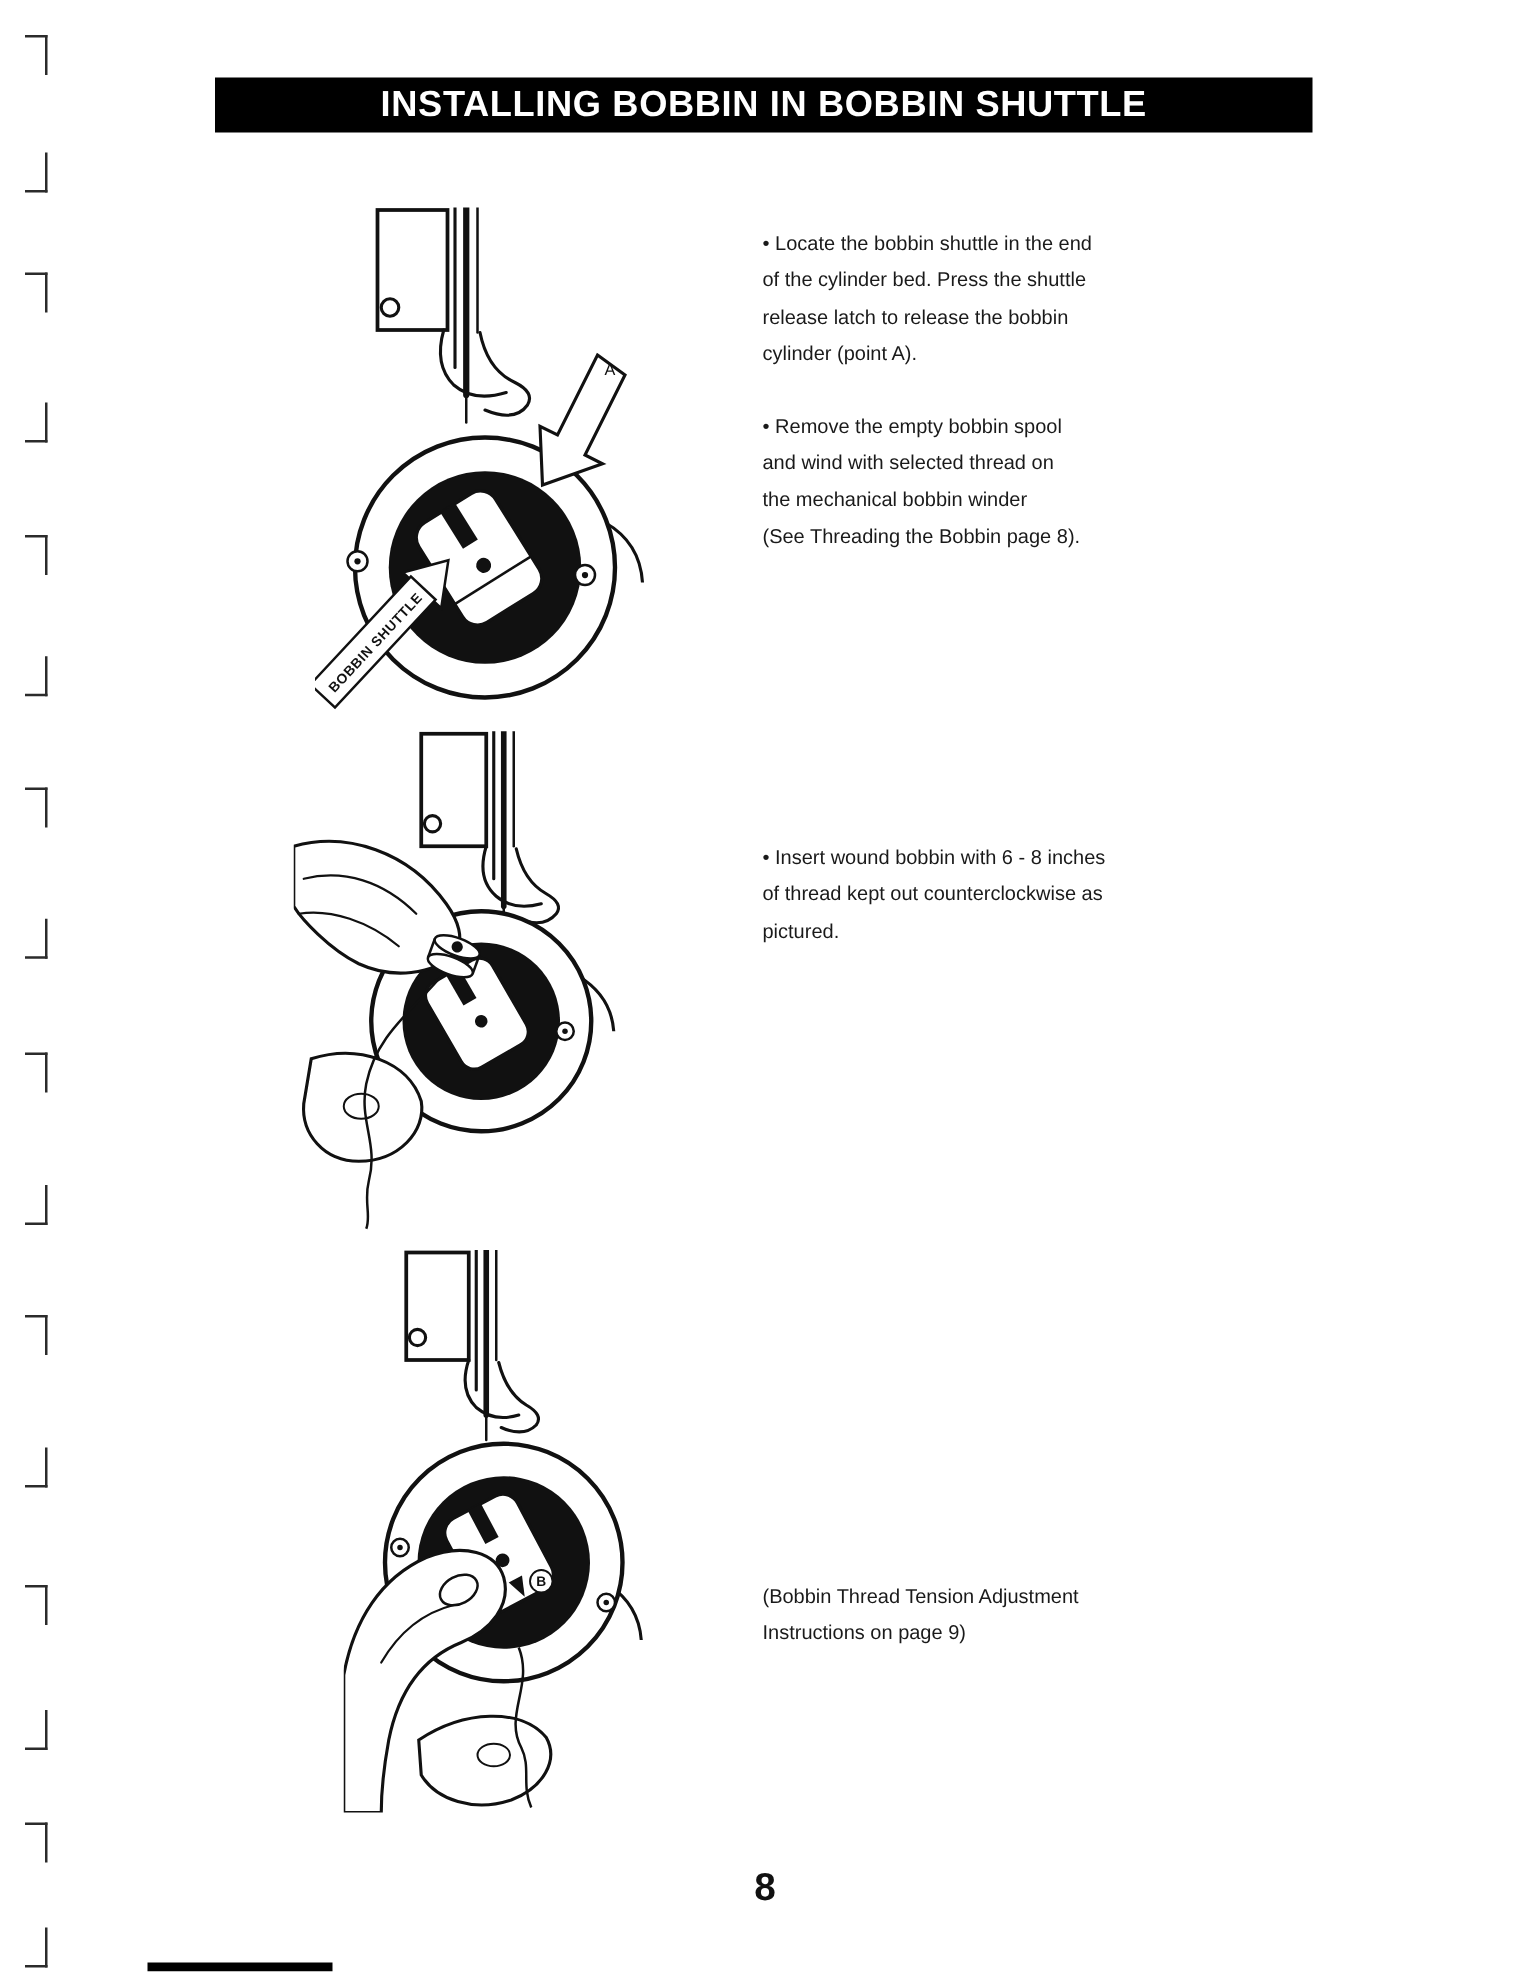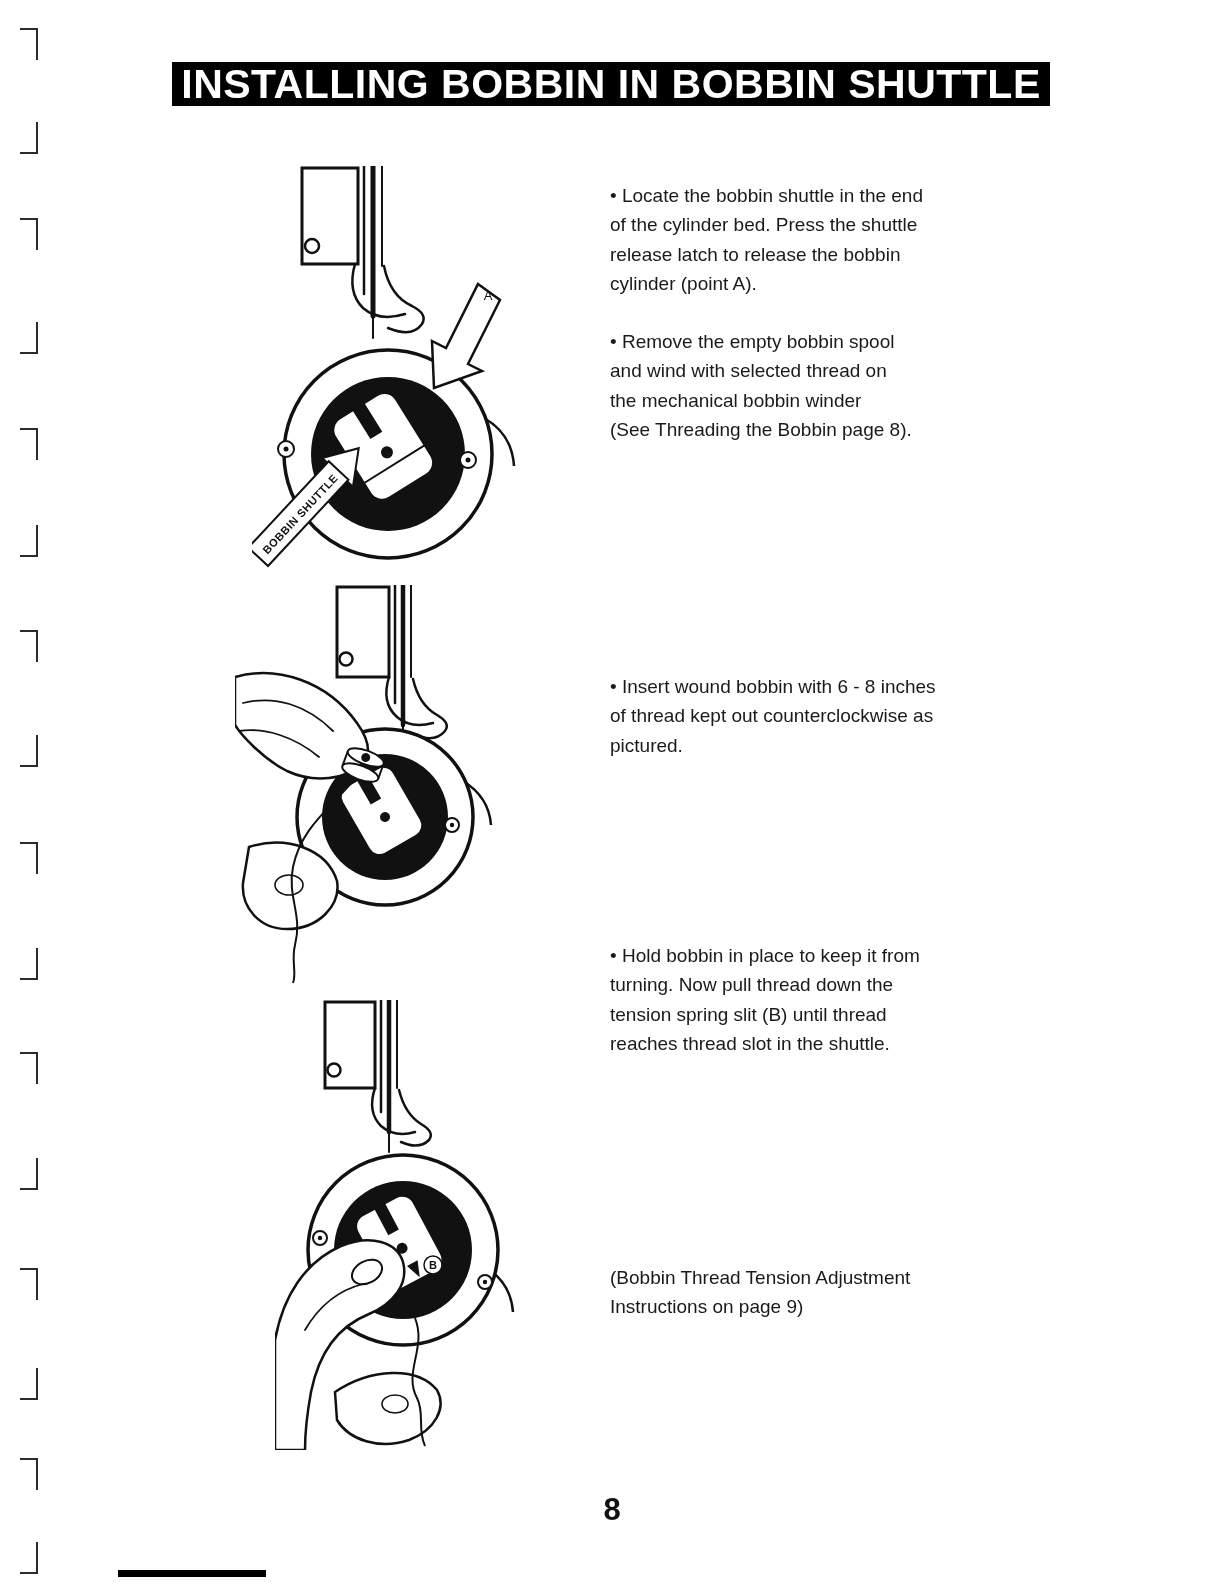--- a/index.html
+++ b/index.html
@@ -3,26 +3,26 @@
 <meta charset="utf-8">
 <style>
   html,body{margin:0;padding:0;background:#e8e8e8;}
   .sheet{
     position:relative;width:1224px;height:1584px;margin:0 auto;
     background:#ffffff;overflow:hidden;
     font-family:"Liberation Sans", sans-serif;color:#1a1a1a;
   }
   .titlebar{
     position:absolute;left:172px;top:62px;width:878px;height:44px;
-    background:#000;color:#fff;font-weight:bold;font-size:41px;
+    background:#000;color:#fff;font-weight:bold;font-size:29px;
     text-align:center;line-height:44px;letter-spacing:.5px;
   }
   .step{
     position:absolute;left:610px;width:470px;
-    font-size:19px;line-height:29.4px;white-space:pre-line;
+    font-size:16px;line-height:29.4px;white-space:pre-line;
   }
   .s1{top:181px}.s2{top:327px}.s3{top:672px}.s4{top:941px}.s5{top:1087px}.note{top:1263px}
   .pagenum{
     position:absolute;left:0;right:0;top:1492px;text-align:center;
     font-size:31px;font-weight:bold;color:#111;
   }
   .fig{position:absolute;}
   .fig1{left:252px;top:166px;width:272px;height:406px;}
   .fig2{left:235px;top:585px;width:295px;height:400px;}
   .fig3{left:275px;top:1000px;width:295px;height:450px;}
@@ -179,22 +179,18 @@
 of the cylinder bed.  Press the shuttle
 release latch to release the bobbin
 cylinder (point A).</div>
   <div class="step s2">• Remove the empty bobbin spool
 and wind with selected thread on
 the mechanical bobbin winder
 (See Threading the Bobbin page 8).</div>
   <div class="step s3">• Insert wound bobbin with 6 - 8  inches
 of thread kept out counterclockwise as
 pictured.</div>
-  <div class="step s4">• Hold bobbin in place to keep it from
-turning.  Now pull thread down the
-tension spring slit (B) until thread
-reaches thread slot in the shuttle.</div>
   <div class="step note">(Bobbin Thread Tension Adjustment
 Instructions on page 9)</div>
 
   <div class="pagenum">8</div>
   <div class="bottom-line"></div>
 </div>
 
 </body></html>

